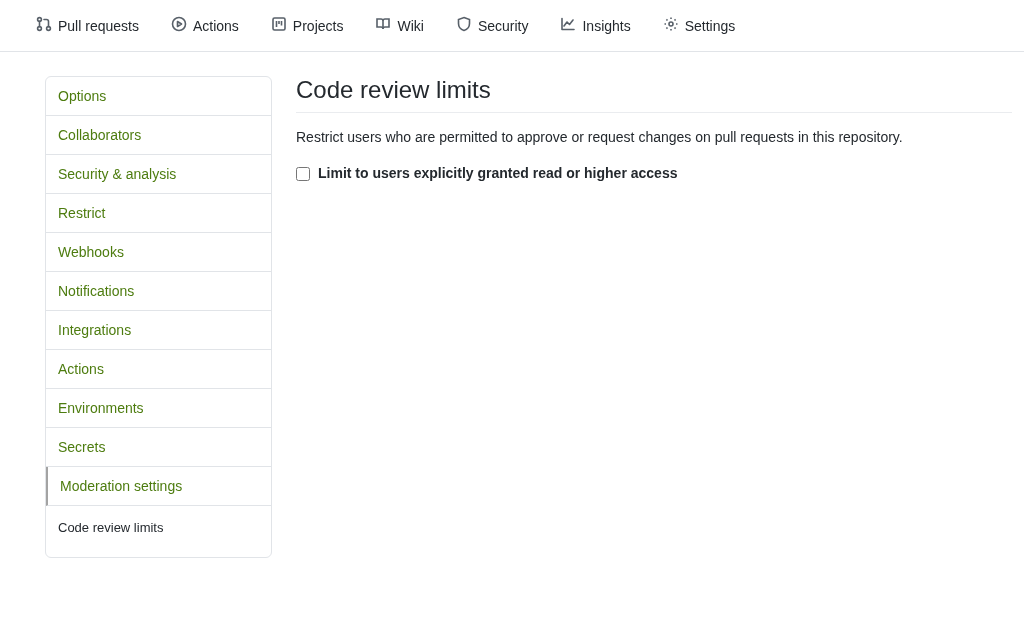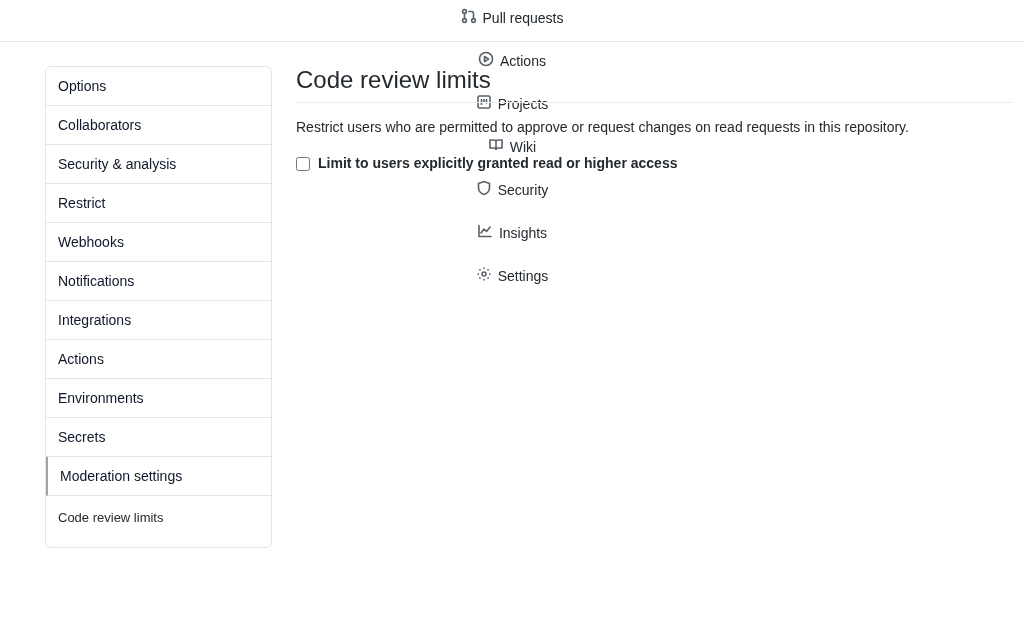--- a/index.html
+++ b/index.html
@@ -12,22 +12,21 @@
       color: #24292e;
       background: #ffffff;
       font-size: 14px;
     }
     .top-nav {
       display: flex;
       align-items: center;
       padding: 0 24px;
       gap: 8px;
       border-bottom: 1px solid #e1e4e8;
-      height: 42px;
-      flex-direction: column;
+      height: 52px;
     }
     .top-nav-item {
       display: flex;
       align-items: center;
       gap: 6px;
       padding: 8px 12px;
       cursor: pointer;
       color: #24292e;
     }
     .top-nav-item svg {
@@ -49,21 +48,21 @@
       margin-left: 45px;
       flex-shrink: 0;
       border: 1px solid #e1e4e8;
       border-radius: 6px;
     }
     .sidebar-item {
       padding: 11px 12px;
       border-bottom: 1px solid #e1e4e8;
       cursor: pointer;
       font-size: 14px;
-      color: #0f172a;
+      color: #4d7c0f;
     }
     .sidebar-item:last-child {
       border-bottom: none;
     }
     .sidebar-item.active {
       border-left: 2px solid #a3a3a3;
     }
     .sidebar-sub {
       padding: 8px 0 16px 0;
     }
@@ -196,21 +195,21 @@
     <div class="sidebar-item">Environments</div>
     <div class="sidebar-item">Secrets</div>
     <div class="sidebar-item active">Moderation settings</div>
     <div class="sidebar-sub">
       <div class="sidebar-sub-item">Code review limits</div>
     </div>
   </aside>
 
   <main class="main">
     <h1>Code review limits</h1>
-    <p class="description">Restrict users who are permitted to approve or request changes on read requests in this repository.</p>
+    <p class="description">Restrict users who are permitted to approve or request changes on pull requests in this repository.</p>
 
     <div class="checkbox-row">
       <input type="checkbox" style="">
       <div class="checkbox-content">
         <div class="label">Limit to users explicitly granted read or higher access</div>
       </div>
     </div>
   </main>
 
 </div>

